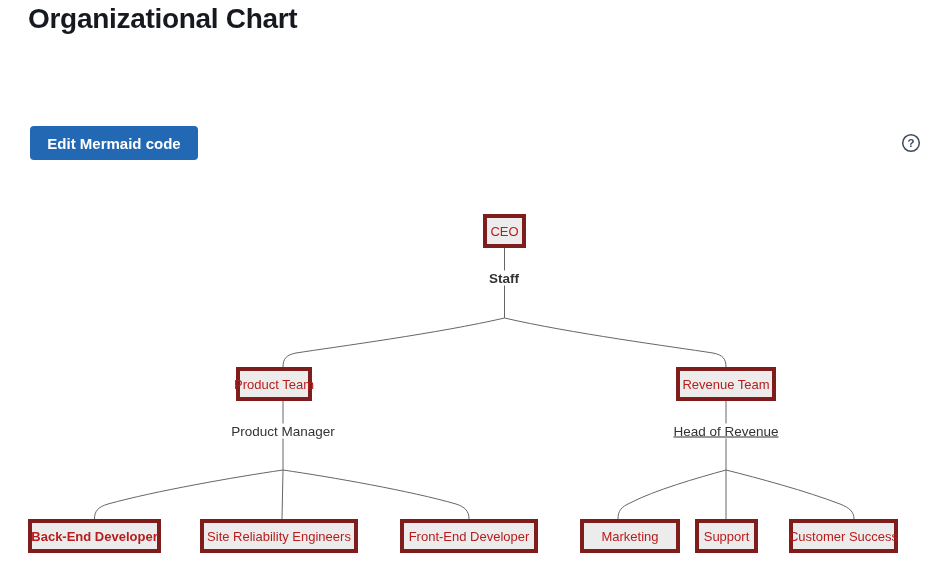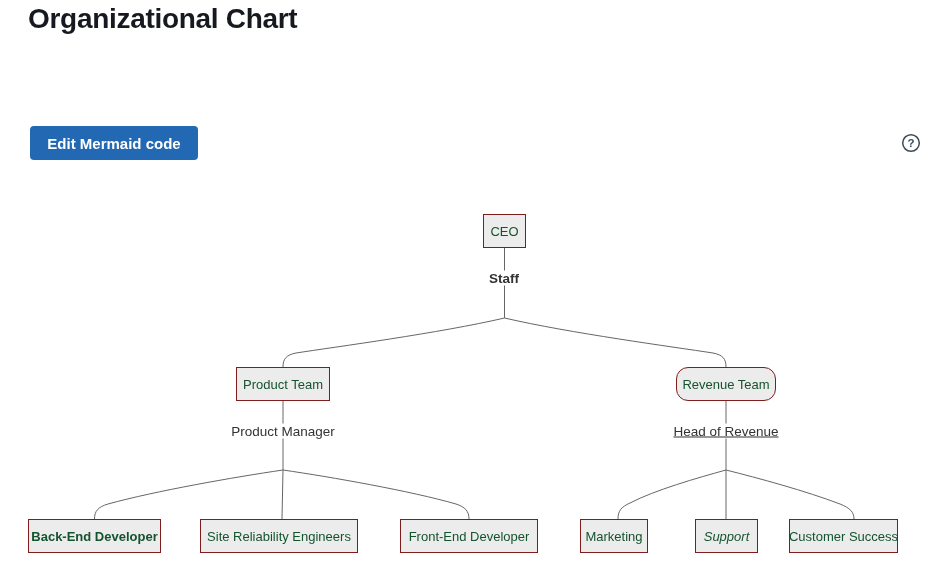--- a/index.html
+++ b/index.html
@@ -27,22 +27,22 @@
   }
   .help-btn {
     position: absolute; left: 901px; top: 133px;
     width: 20px; height: 20px;
     background: none; border: none; padding: 0; cursor: pointer;
   }
   .diagram { position: absolute; left: 0; top: 0; width: 937px; height: 569px; }
   .edges-svg { position: absolute; left: 0; top: 0; }
   .node {
     position: absolute; height: 34px;
-    background: #ececec; border: 1px solid #7f1d1d;
-    color: #14532d; font-size: 13px;
+    background: #ececec; border: 4px solid #7f1d1d;
+    color: #b91c1c; font-size: 13px;
     display: flex; align-items: center; justify-content: center;
     text-align: center; white-space: nowrap;
   }
   .edge-label {
     position: absolute; transform: translate(-50%, -50%);
     background: #ffffff; padding: 0 4px;
     color: #333333; font-size: 13.5px; white-space: nowrap;
   }
 </style>
 </head>
@@ -74,33 +74,33 @@
         <path d="M283 470 C331 477 411 491 456 504 C465 507 469 511 469 519"></path>
         <path d="M726 401 L726 470"></path>
         <path d="M726 470 C697 478 655 490 630 503 C621 507 618 511 618 519"></path>
         <path d="M726 470 L726 519"></path>
         <path d="M726 470 C758 478 806 491 840 504 C850 508 854 512 854 519"></path>
       </g>
     </svg>
 
     <div class="node" style="left:483px; top:214px; width:43px;">CEO</div>
 
-    <div class="node" style="left:236px; top:367px; width:94px;">Product Team</div>
+    <div class="node" style="left:236px; top:367px; width:76px;">Product Team</div>
 
-    <div class="node" style="left:676px; top:367px; width:100px;border-radius:12px;">Revenue Team</div>
+    <div class="node" style="left:676px; top:367px; width:100px;">Revenue Team</div>
 
     <div class="node" style="left:28px; top:519px; width:133px;font-weight:bold;">Back-End Developer</div>
 
     <div class="node" style="left:200px; top:519px; width:158px;">Site Reliability Engineers</div>
 
     <div class="node" style="left:400px; top:519px; width:138px;">Front-End Developer</div>
 
-    <div class="node" style="left:580px; top:519px; width:68px;">Marketing</div>
+    <div class="node" style="left:580px; top:519px; width:100px;">Marketing</div>
 
-    <div class="node" style="left:695px; top:519px; width:63px;font-style:italic;">Support</div>
+    <div class="node" style="left:695px; top:519px; width:63px;">Support</div>
 
     <div class="node" style="left:789px; top:519px; width:109px;">Customer Success</div>
 
     <div class="edge-label" style="left:504px; top:278px;font-weight:bold;">Staff</div>
 
     <div class="edge-label" style="left:283px; top:431px;">Product Manager</div>
 
     <div class="edge-label" style="left:726px; top:431px;text-decoration:underline;">Head of Revenue</div>
 
   </div>

